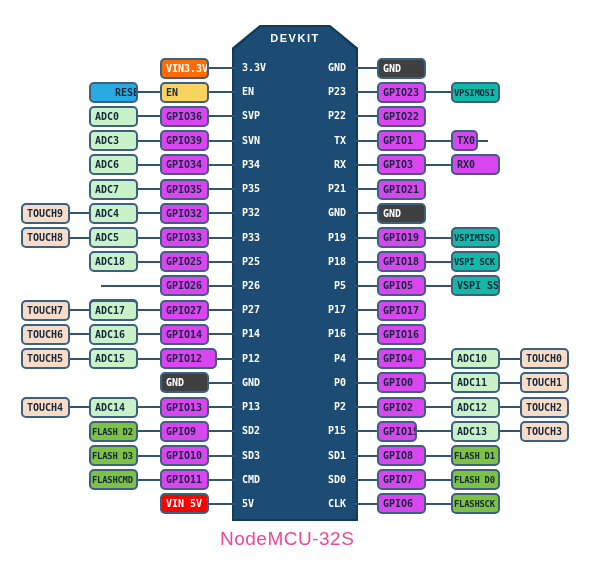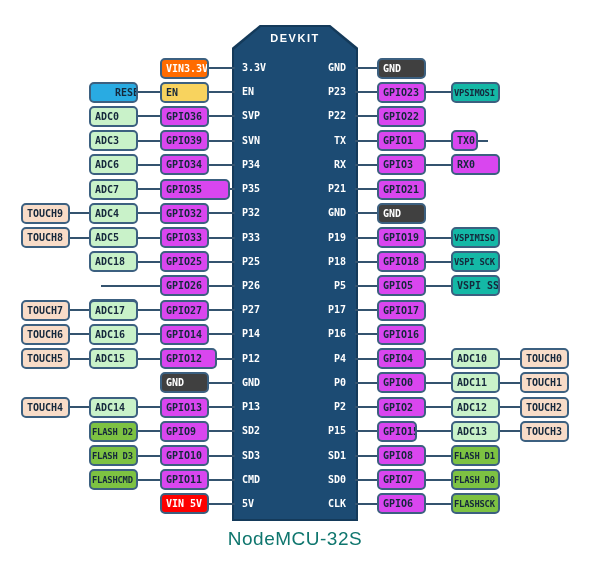--- a/index.html
+++ b/index.html
@@ -19,22 +19,22 @@
   .t-gpio{background:#d946ef;}
   .t-adc{background:#c9f2c9;}
   .t-touch{background:#f8dcc8;}
   .t-flash{background:#7dc242;}
   .t-yellow{background:#14b8a6;}
   .t-gold{background:#f8d35e;}
   .t-orange{background:#ff6b00;color:#ffffff;}
   .t-red{background:#fe0000;color:#ffffff;}
   .t-blue{background:#29abe2;}
   .t-gnd{background:#404040;color:#ffffff;}
-  .board-name{position:absolute;font-family:"Liberation Sans",sans-serif;color:#0f766e;
-              font-size:19px;letter-spacing:0.5px;text-align:center;}
+  .board-name{position:absolute;font-family:"Liberation Sans",sans-serif;color:#ec4899;
+              font-size:19px;letter-spacing:0.5px;text-align:left;}
 </style>
 </head>
 <body>
 
 <div id="board">
 
   <div class="chip-outer" style="left:232px;top:25px;width:126px;height:496px;
               clip-path:polygon(22% 0%,78% 0%,100% 4.6%,100% 100%,0% 100%,0% 4.6%);"></div>
   <div class="chip-inner" style="left:234px;top:27px;width:122px;height:492px;
               clip-path:polygon(22% 0%,78% 0%,100% 4.6%,100% 100%,0% 100%,0% 4.6%);"></div>
@@ -55,21 +55,21 @@
       <div class="wire" style="left: 101px; top: 140px; width: 134px;"></div>
       <div class="pbox t-adc" style="left: 89px; top: 130px; width: 49px;">ADC3</div>
       <div class="pbox t-gpio" style="left: 160px; top: 130px; width: 49px;">GPIO39</div>
       <div class="chip-pin" style="left: 242px; top: 134px;">SVN</div>
       <div class="wire" style="left: 101px; top: 164px; width: 134px;"></div>
       <div class="pbox t-adc" style="left: 89px; top: 154px; width: 49px;">ADC6</div>
       <div class="pbox t-gpio" style="left: 160px; top: 154px; width: 49px;">GPIO34</div>
       <div class="chip-pin" style="left: 242px; top: 158px;">P34</div>
       <div class="wire" style="left: 101px; top: 188px; width: 134px;"></div>
       <div class="pbox t-adc" style="left: 89px; top: 179px; width: 49px;">ADC7</div>
-      <div class="pbox t-gpio" style="left: 160px; top: 179px; width: 70px;">GPIO35</div>
+      <div class="pbox t-gpio" style="left: 160px; top: 179px; width: 49px;">GPIO35</div>
       <div class="chip-pin" style="left: 242px; top: 182px;">P35</div>
       <div class="wire" style="left: 33px; top: 212px; width: 202px;"></div>
       <div class="pbox t-touch" style="left: 21px; top: 203px; width: 49px;">TOUCH9</div>
       <div class="pbox t-adc" style="left: 89px; top: 203px; width: 49px;">ADC4</div>
       <div class="pbox t-gpio" style="left: 160px; top: 203px; width: 49px;">GPIO32</div>
       <div class="chip-pin" style="left: 242px; top: 206px;">P32</div>
       <div class="wire" style="left: 33px; top: 237px; width: 202px;"></div>
       <div class="pbox t-touch" style="left: 21px; top: 227px; width: 49px;">TOUCH8</div>
       <div class="pbox t-adc" style="left: 89px; top: 227px; width: 49px;">ADC5</div>
       <div class="pbox t-gpio" style="left: 160px; top: 227px; width: 49px;">GPIO33</div>

